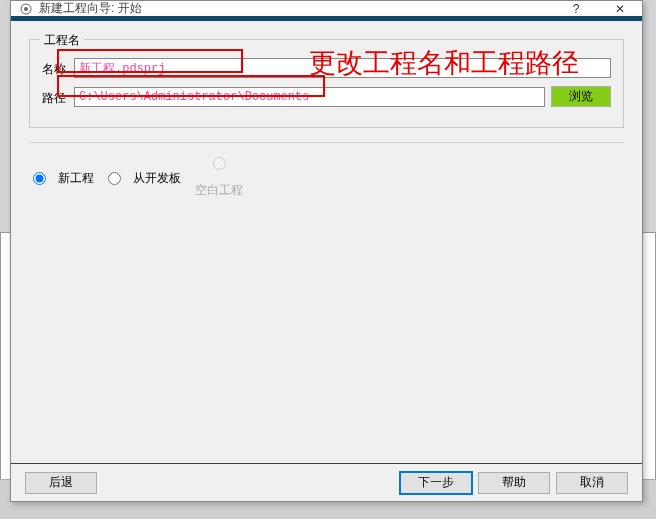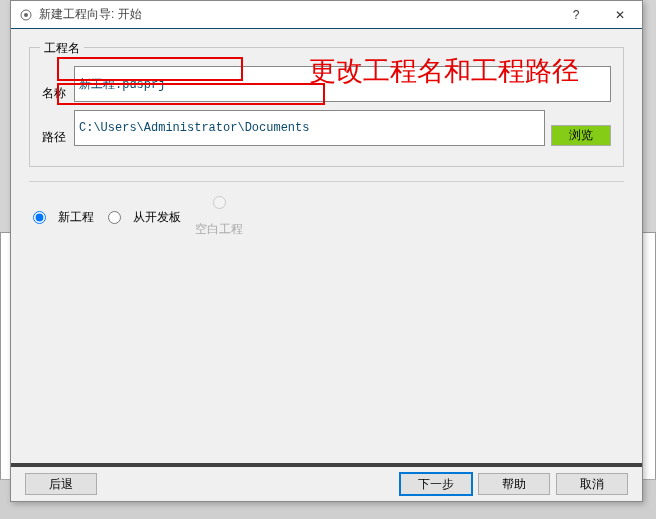--- a/index.html
+++ b/index.html
@@ -23,26 +23,26 @@
       position: absolute;
       left: 10px; top: 0;
       width: 633px; height: 502px;
       background: #f0f0f0;
       border: 1px solid #888;
       box-shadow: 2px 2px 6px rgba(0,0,0,0.25);
       display: flex;
       flex-direction: column;
     }
     .titlebar {
-      height: 28px;
+      height: 20px;
       background: #fff;
       display: flex;
       align-items: center;
       padding: 0 0 0 8px;
-      border-bottom: 1px solid #0c4a6e;
+      border-bottom: 5px solid #0c4a6e;
     }
     .titlebar-icon {
       width: 14px; height: 14px;
       margin-right: 6px;
       display: inline-flex;
       align-items: center; justify-content: center;
     }
     .titlebar-title { flex: 1; color: #444; font-size: 12px; }
     .title-controls { display: flex; height: 100%; }
     .title-btn {
@@ -72,27 +72,27 @@
     }
     .form-row {
       display: flex;
       align-items: flex-end;
       margin-bottom: 8px;
       gap: 6px;
     }
     .form-label { width: 26px; color: #000; }
     .text-input {
       flex: 1;
-      height: 36px;
+      height: 20px;
       border: 1px solid #888;
       background: #fff;
       font-family: "Courier New", monospace;
       font-size: 12px;
       padding: 1px 4px;
-      color: #0c4a6e;
+      color: #ec4899;
     }
     .browse-btn {
       width: 60px; height: 21px;
       background: #84cc16;
       border: 1px solid #adadad;
       font-size: 12px;
       cursor: pointer;
     }
     .redbox1 {
       position: absolute;
@@ -113,21 +113,21 @@
       padding: 6px 4px;
     }
     .radio-item { display: flex; align-items: center; gap: 12px; color: #000; }
     .radio-item.disabled { color: #aaa; flex-direction: column; }
     .radio-item input { margin: 0; }
     .bottom-bar {
       height: 38px;
       display: flex;
       align-items: center;
       padding: 0 14px;
-      border-top: 4px solid #404040;
+      border-top: 1px solid #404040;
       gap: 6px;
     }
     .bottom-bar .spacer { flex: 1; }
     .dlg-btn {
       min-width: 72px;
       height: 22px;
       border: 1px solid #adadad;
       background: #e1e1e1;
       font-size: 12px;
       cursor: pointer;

